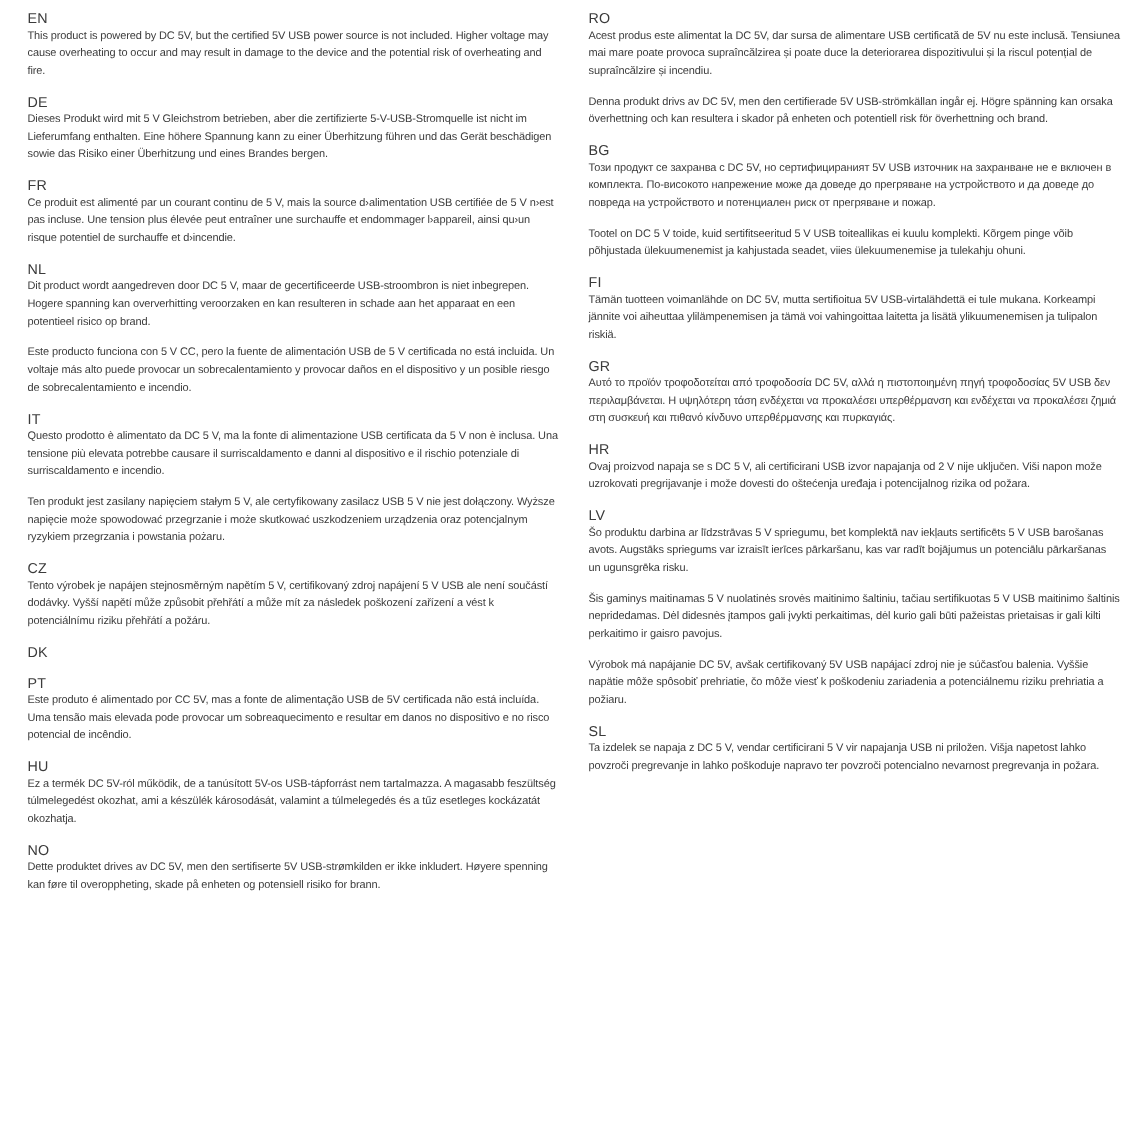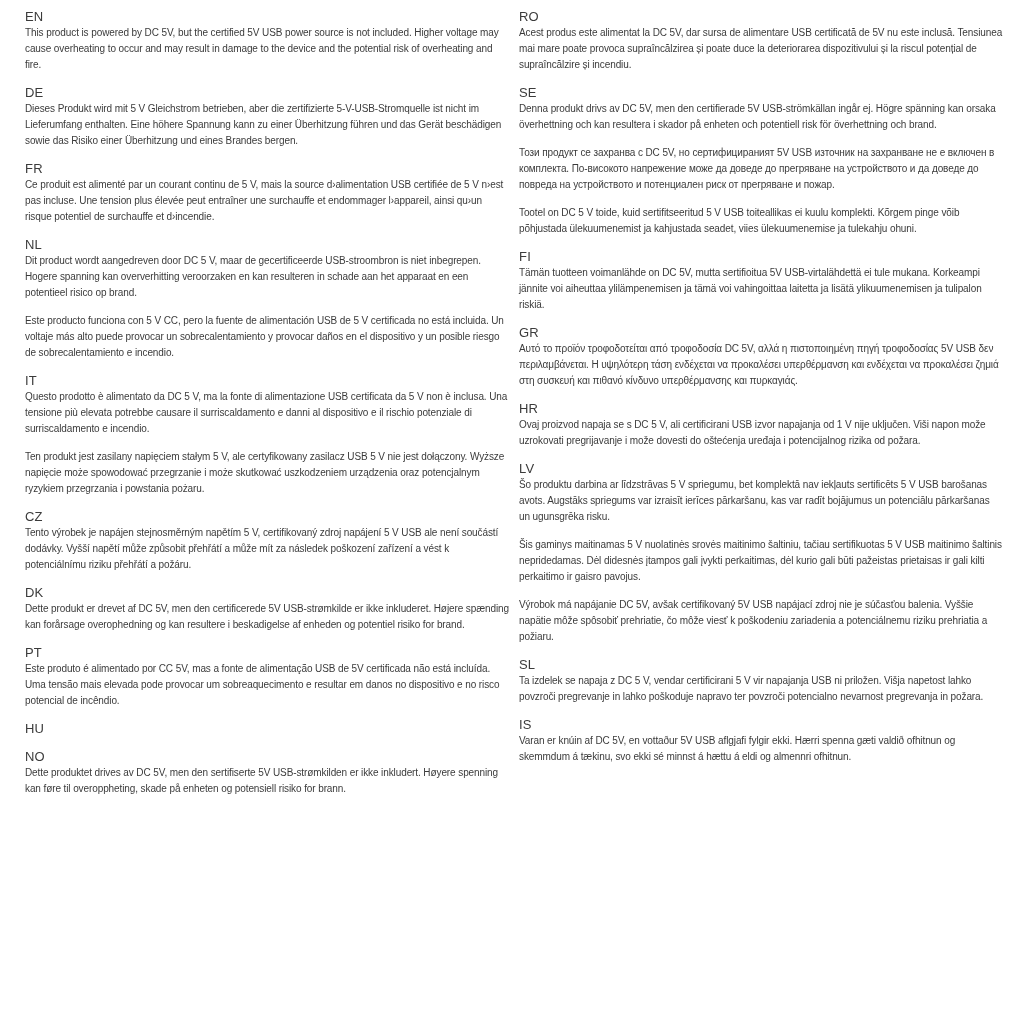--- a/index.html
+++ b/index.html
@@ -6,21 +6,21 @@
   html, body { background: #ffffff; }
   body {
     width: 1024px;
     height: 1024px;
     font-family: "Liberation Sans", sans-serif;
     color: #3b3b3b;
     overflow: hidden;
   }
   .page {
     display: flex;
-    gap: 10px;
+    gap: 26px;
     padding: 9px 20px 0 25px;
     width: 1024px;
   }
   .col {
     width: 484px;
     flex: 0 0 484px;
   }
   .lang-block {
     margin-bottom: 12px;
   }
@@ -67,75 +67,71 @@
     </section>
     <section class="lang-block">
       <p class="lang-text">Ten produkt jest zasilany napięciem stałym 5 V, ale certyfikowany zasilacz USB 5 V nie jest dołączony. Wyższe napięcie może spowodować przegrzanie i może skutkować uszkodzeniem urządzenia oraz potencjalnym ryzykiem przegrzania i powstania pożaru.</p>
     </section>
     <section class="lang-block">
       <div class="lang-code">CZ</div>
       <p class="lang-text">Tento výrobek je napájen stejnosměrným napětím 5 V, certifikovaný zdroj napájení 5 V USB ale není součástí dodávky. Vyšší napětí může způsobit přehřátí a může mít za následek poškození zařízení a vést k potenciálnímu riziku přehřátí a požáru.</p>
     </section>
     <section class="lang-block">
       <div class="lang-code">DK</div>
-      <p class="lang-text">Dette produkt er drevet af DC 5V, men den certificerede 5V USB-strømkilde er ikke inkluderet. Højere spænding kan forårsage overophedning og kan resultere i beskadigelse af enheden og potentiel risiko for brand.</p>
     </section>
     <section class="lang-block">
       <div class="lang-code">PT</div>
       <p class="lang-text">Este produto é alimentado por CC 5V, mas a fonte de alimentação USB de 5V certificada não está incluída. Uma tensão mais elevada pode provocar um sobreaquecimento e resultar em danos no dispositivo e no risco potencial de incêndio.</p>
     </section>
     <section class="lang-block">
       <div class="lang-code">HU</div>
+      <p class="lang-text">Ez a termék DC 5V-ról működik, de a tanúsított 5V-os USB-tápforrást nem tartalmazza. A magasabb feszültség túlmelegedést okozhat, ami a készülék károsodását, valamint a túlmelegedés és a tűz esetleges kockázatát okozhatja.</p>
     </section>
     <section class="lang-block">
       <div class="lang-code">NO</div>
       <p class="lang-text">Dette produktet drives av DC 5V, men den sertifiserte 5V USB-strømkilden er ikke inkludert. Høyere spenning kan føre til overoppheting, skade på enheten og potensiell risiko for brann.</p>
     </section>
   </div>
 
   <div class="col">
     <section class="lang-block">
       <div class="lang-code">RO</div>
       <p class="lang-text">Acest produs este alimentat la DC 5V, dar sursa de alimentare USB certificată de 5V nu este inclusă. Tensiunea mai mare poate provoca supraîncălzirea și poate duce la deteriorarea dispozitivului și la riscul potențial de supraîncălzire și incendiu.</p>
     </section>
     <section class="lang-block">
-      <div class="lang-code">SE</div>
       <p class="lang-text">Denna produkt drivs av DC 5V, men den certifierade 5V USB-strömkällan ingår ej. Högre spänning kan orsaka överhettning och kan resultera i skador på enheten och potentiell risk för överhettning och brand.</p>
     </section>
     <section class="lang-block">
+      <div class="lang-code">BG</div>
       <p class="lang-text">Този продукт се захранва с DC 5V, но сертифицираният 5V USB източник на захранване не е включен в комплекта. По-високото напрежение може да доведе до прегряване на устройството и да доведе до повреда на устройството и потенциален риск от прегряване и пожар.</p>
     </section>
     <section class="lang-block">
       <p class="lang-text">Tootel on DC 5 V toide, kuid sertifitseeritud 5 V USB toiteallikas ei kuulu komplekti. Kõrgem pinge võib põhjustada ülekuumenemist ja kahjustada seadet, viies ülekuumenemise ja tulekahju ohuni.</p>
     </section>
     <section class="lang-block">
       <div class="lang-code">FI</div>
       <p class="lang-text">Tämän tuotteen voimanlähde on DC 5V, mutta sertifioitua 5V USB-virtalähdettä ei tule mukana. Korkeampi jännite voi aiheuttaa ylilämpenemisen ja tämä voi vahingoittaa laitetta ja lisätä ylikuumenemisen ja tulipalon riskiä.</p>
     </section>
     <section class="lang-block">
       <div class="lang-code">GR</div>
       <p class="lang-text">Αυτό το προϊόν τροφοδοτείται από τροφοδοσία DC 5V, αλλά η πιστοποιημένη πηγή τροφοδοσίας 5V USB δεν περιλαμβάνεται. Η υψηλότερη τάση ενδέχεται να προκαλέσει υπερθέρμανση και ενδέχεται να προκαλέσει ζημιά στη συσκευή και πιθανό κίνδυνο υπερθέρμανσης και πυρκαγιάς.</p>
     </section>
     <section class="lang-block">
       <div class="lang-code">HR</div>
-      <p class="lang-text">Ovaj proizvod napaja se s DC 5 V, ali certificirani USB izvor napajanja od 1 V nije uključen. Viši napon može uzrokovati pregrijavanje i može dovesti do oštećenja uređaja i potencijalnog rizika od požara.</p>
+      <p class="lang-text">Ovaj proizvod napaja se s DC 5 V, ali certificirani USB izvor napajanja od 2 V nije uključen. Viši napon može uzrokovati pregrijavanje i može dovesti do oštećenja uređaja i potencijalnog rizika od požara.</p>
     </section>
     <section class="lang-block">
       <div class="lang-code">LV</div>
       <p class="lang-text">Šo produktu darbina ar līdzstrāvas 5 V spriegumu, bet komplektā nav iekļauts sertificēts 5 V USB barošanas avots. Augstāks spriegums var izraisīt ierīces pārkaršanu, kas var radīt bojājumus un potenciālu pārkaršanas un ugunsgrēka risku.</p>
     </section>
     <section class="lang-block">
       <p class="lang-text">Šis gaminys maitinamas 5 V nuolatinės srovės maitinimo šaltiniu, tačiau sertifikuotas 5 V USB maitinimo šaltinis nepridedamas. Dėl didesnės įtampos gali įvykti perkaitimas, dėl kurio gali būti pažeistas prietaisas ir gali kilti perkaitimo ir gaisro pavojus.</p>
     </section>
     <section class="lang-block">
       <p class="lang-text">Výrobok má napájanie DC 5V, avšak certifikovaný 5V USB napájací zdroj nie je súčasťou balenia. Vyššie napätie môže spôsobiť prehriatie, čo môže viesť k poškodeniu zariadenia a potenciálnemu riziku prehriatia a požiaru.</p>
     </section>
     <section class="lang-block">
       <div class="lang-code">SL</div>
       <p class="lang-text">Ta izdelek se napaja z DC 5 V, vendar certificirani 5 V vir napajanja USB ni priložen. Višja napetost lahko povzroči pregrevanje in lahko poškoduje napravo ter povzroči potencialno nevarnost pregrevanja in požara.</p>
     </section>
-    <section class="lang-block">
-      <div class="lang-code">IS</div>
-      <p class="lang-text">Varan er knúin af DC 5V, en vottaður 5V USB aflgjafi fylgir ekki. Hærri spenna gæti valdið ofhitnun og skemmdum á tækinu, svo ekki sé minnst á hættu á eldi og almennri ofhitnun.</p>
-    </section>
   </div>
 
 </div>
 
 </body></html>

